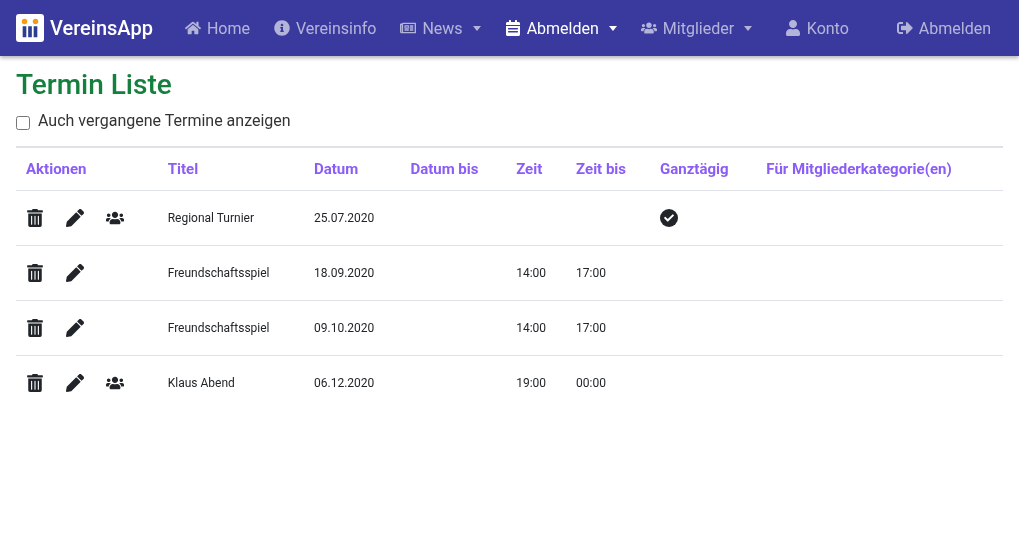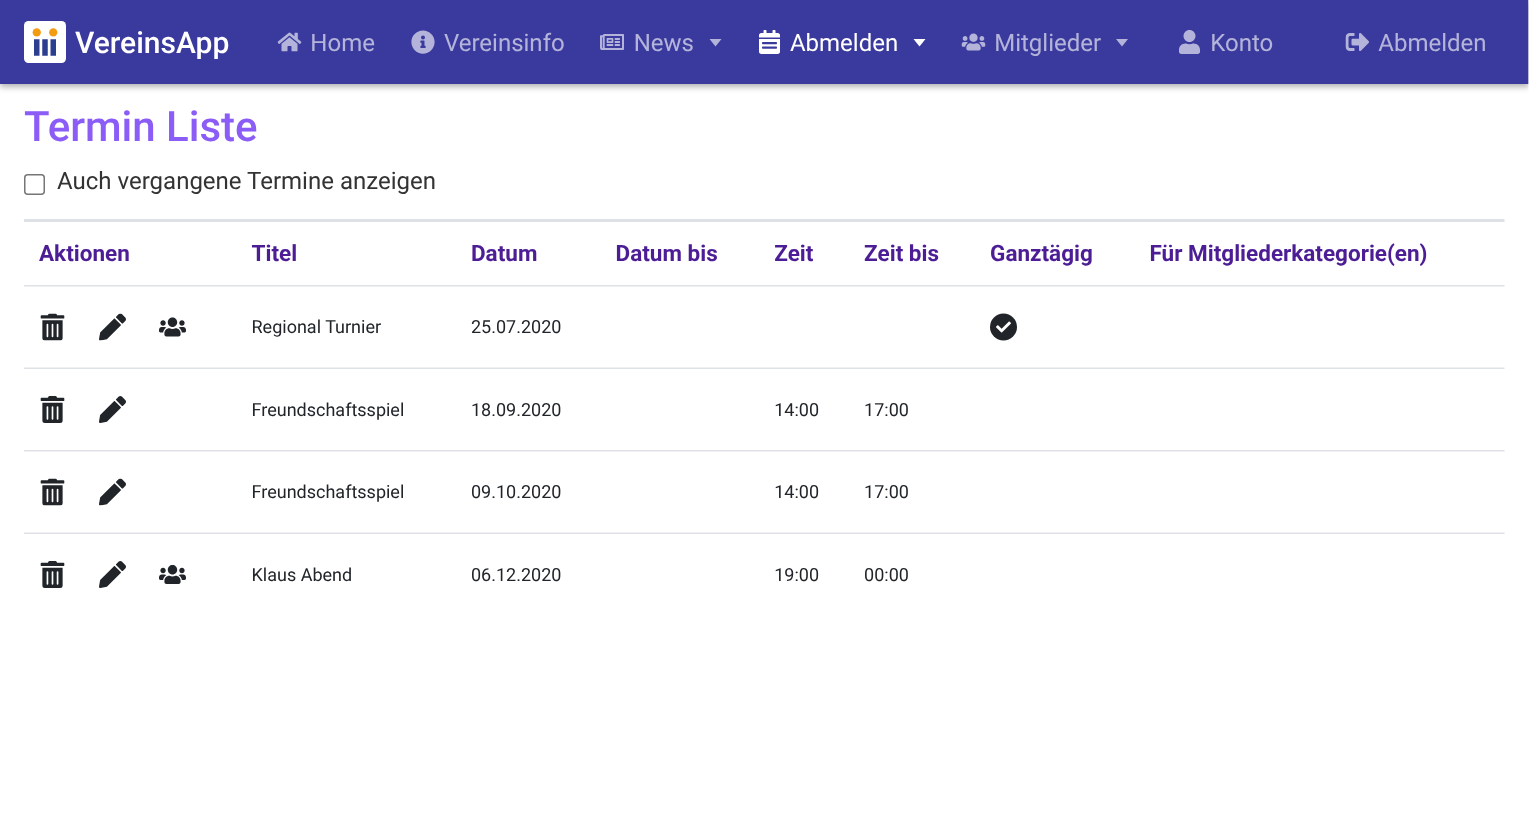--- a/index.html
+++ b/index.html
@@ -47,33 +47,33 @@
   .nav-icon { width: 16px; height: 16px; fill: currentColor; }
   .caret-down {
     width: 0; height: 0;
     border-left: 4px solid transparent;
     border-right: 4px solid transparent;
     border-top: 5px solid currentColor;
     margin-left: 4px;
   }
   
   .content { padding: 12px 16px 24px; }
-  h1 { font-size: 28px; font-weight: 500; color: #8b5cf6; margin-bottom: 10px; }
+  h1 { font-size: 28px; font-weight: 500; color: #15803d; margin-bottom: 10px; }
   
   .checkbox-row { display: flex; align-items: flex-end; gap: 8px; margin-bottom: 16px; font-size: 16px; color: #333; }
   .checkbox-row input { width: 14px; height: 14px; }
   
   table { width: 100%; border-collapse: collapse; }
   th, td {
     text-align: left;
     padding: 18px 10px;
     border-top: 1px solid #dee2e6;
     vertical-align: middle;
   }
-  th { font-weight: 700; font-size: 15px; color: #4c1d95; border-top: 2px solid #dee2e6; padding-top: 12px; padding-bottom: 12px; vertical-align: bottom; }
+  th { font-weight: 700; font-size: 15px; color: #8b5cf6; border-top: 2px solid #dee2e6; padding-top: 12px; padding-bottom: 12px; vertical-align: bottom; }
   td { font-size: 12px; color: #212529; }
   
   .actions-cell { display: flex; gap: 22px; }
   .action-icon { width: 18px; height: 18px; fill: #212529; cursor: pointer; }
   
   .check-circle {
     width: 18px; height: 18px;
     background: #212529;
     border-radius: 50%;
     display: inline-flex;

